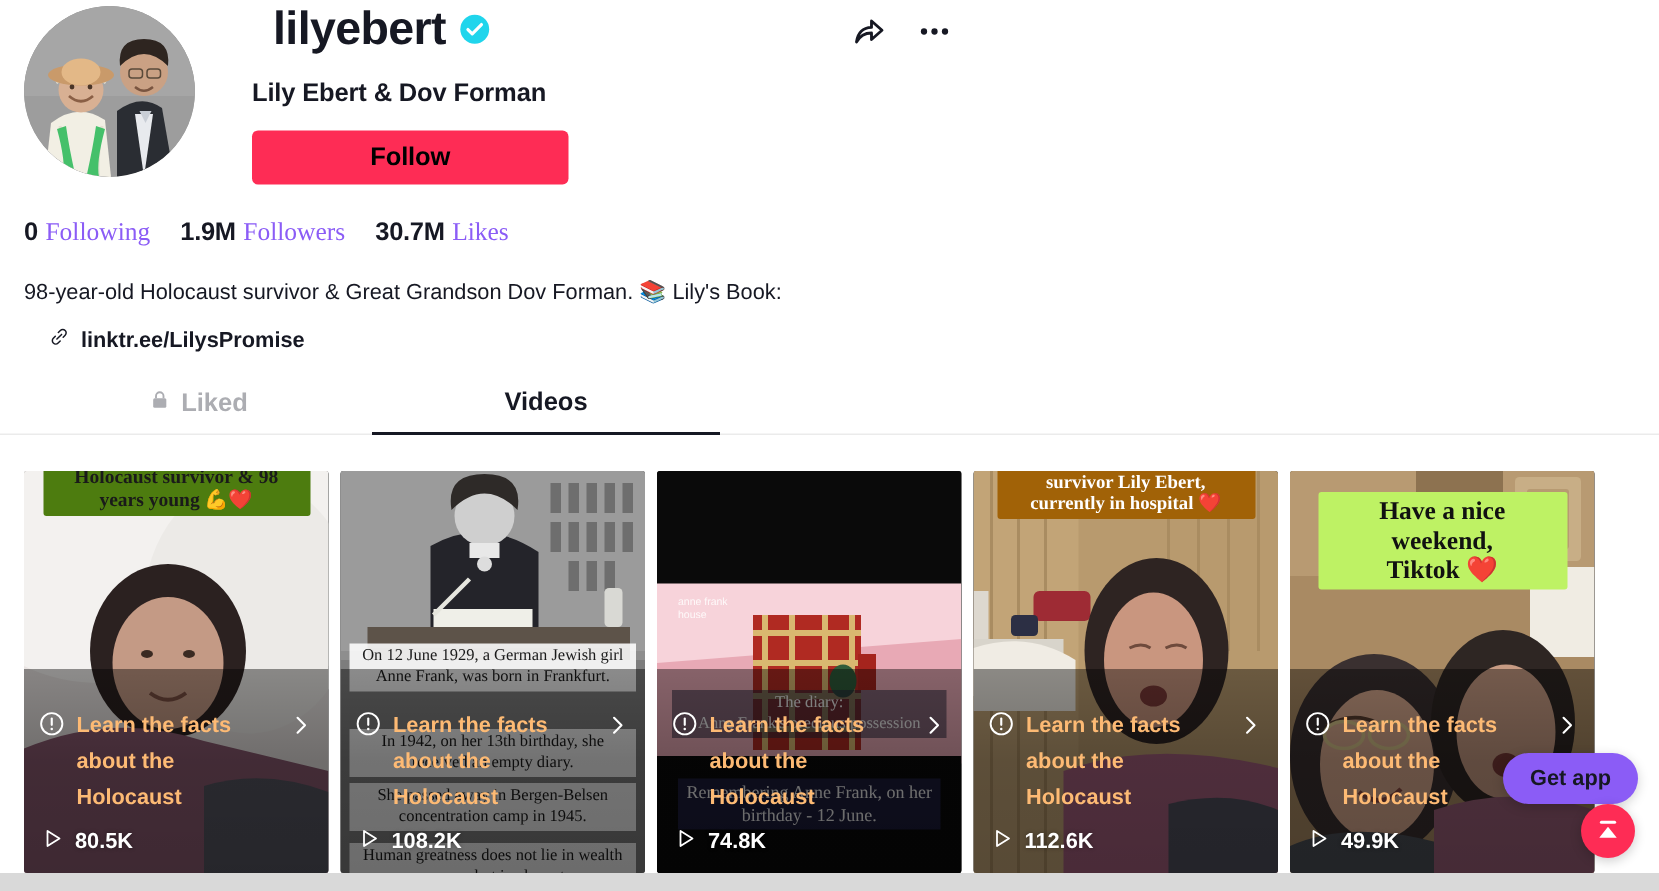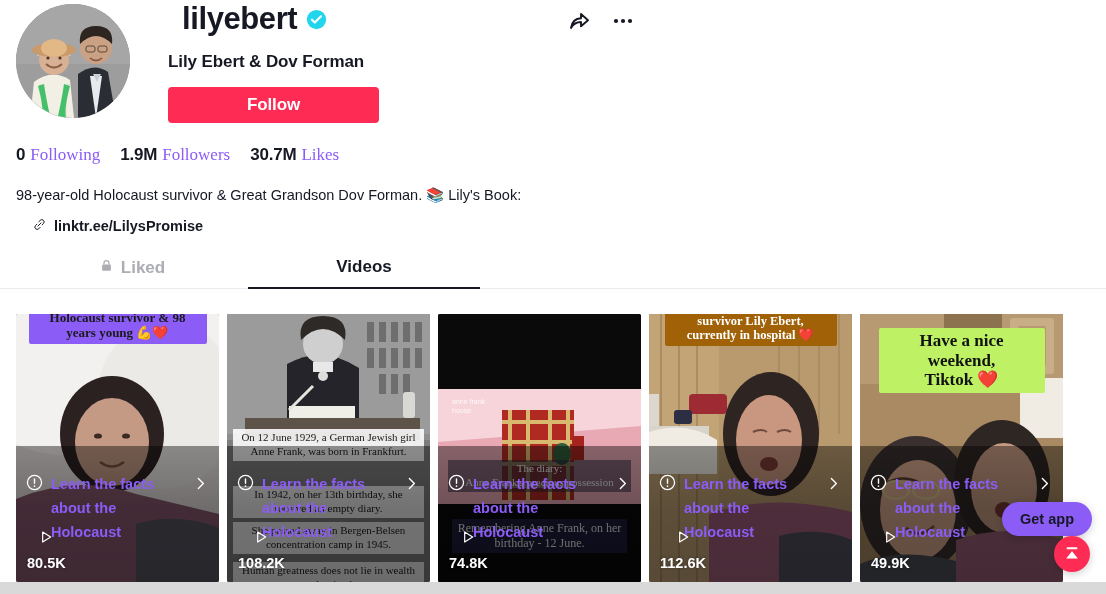--- a/index.html
+++ b/index.html
@@ -33,21 +33,21 @@
   .verified { margin-left: 9px; width: 21px; height: 21px; display: block; }
 
   .realname {
     font-size: 17px; font-weight: 700; color: #161823;
     margin-top: 15px; line-height: 21px; letter-spacing: -0.1px;
   }
 
   .follow-btn {
     margin-top: 15px;
     width: 211px; height: 36px;
-    background: #FE2C55; color: #ffffff;
+    background: #FE2C55; color: #000000;
     border: none; border-radius: 4px;
     font-family: "Liberation Sans", sans-serif;
     font-size: 17px; font-weight: 700; cursor: pointer;
     letter-spacing: -0.1px;
   }
 
   .header-actions {
     position: absolute; top: 8px; right: 470px;
     display: flex; align-items: center; gap: 18px;
   }
@@ -106,21 +106,21 @@
   .card .thumb { position: absolute; inset: 0; }
   .card .thumb svg { width: 100%; height: 100%; display: block; }
 
   
   .cap {
     position: absolute; left: 50%; transform: translateX(-50%);
     text-align: center; font-family: "Liberation Serif", serif;
     font-weight: 700; line-height: 1.15; white-space: pre-line;
   }
   .cap-green {
-    top: -6px; background: #8b5cf6; color: #1a1a1a;
+    top: -6px; background: #4d7c0f; color: #1a1a1a;
     font-size: 13px; padding: 3px 7px; width: 178px; border-radius: 2px;
   }
   .cap-blue {
     top: -3px; background: #a16207; color: #fff;
     font-size: 12.5px; padding: 3px 6px; width: 172px; border-radius: 2px;
   }
   .cap-white {
     top: 14px; background: #bef264; color: #111;
     font-size: 17px; padding: 3px 8px; width: 166px; border-radius: 2px;
   }
@@ -140,35 +140,34 @@
   }
 
   
   .info-overlay {
     position: absolute; left: 0; right: 0; top: 132px; bottom: 0;
     background: linear-gradient(180deg, rgba(0,0,0,.42) 0%, rgba(0,0,0,.52) 45%, rgba(0,0,0,.55) 100%);
     pointer-events: none;
   }
   .info-row {
     position: absolute; left: 10px; right: 8px; top: 158px;
-    display: flex; align-items: flex-start; color: #8b5cf6;
+    display: flex; align-items: flex-start; color: #fdba74;
   }
   .info-icon { flex: 0 0 17px; margin-top: 2px; }
   .info-text {
     margin-left: 8px; font-size: 14.5px; font-weight: 700;
     line-height: 24px; width: 120px;
   }
   .info-chevron { position: absolute; right: 2px; top: 3px; }
 
   .views {
     position: absolute; left: 11px; bottom: 11px;
     display: flex; align-items: center; gap: 7px;
     color: #fff; font-size: 14.5px; font-weight: 700;
     text-shadow: 0 0 3px rgba(0,0,0,.4);
-    flex-direction: column;
   }
 
   
   .get-app {
     position: absolute; right: 14px; bottom: 58px;
     background: #8b5cf6; color: #161823;
     border: none; border-radius: 22px;
     padding: 9px 18px; font-size: 14.5px; font-weight: 700;
     font-family: "Liberation Sans", sans-serif;
     cursor: pointer; box-shadow: 0 2px 8px rgba(0,0,0,.18);

